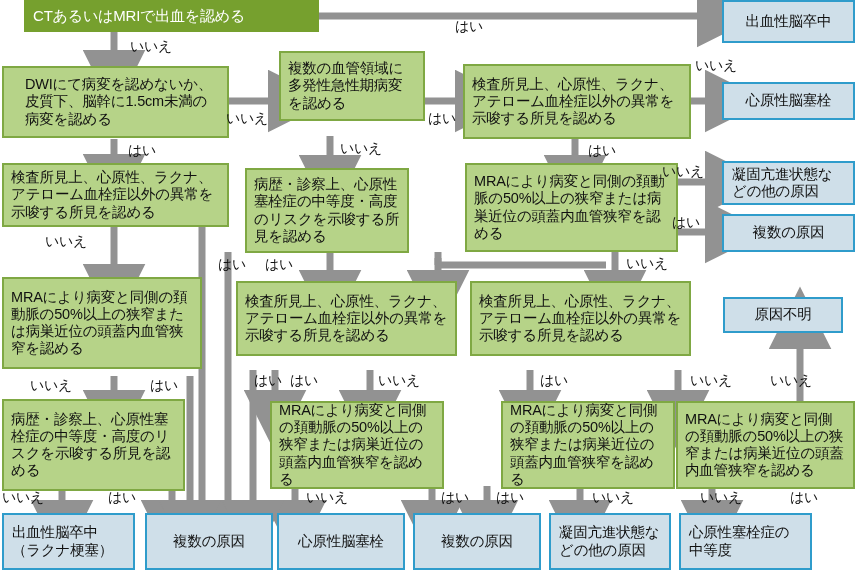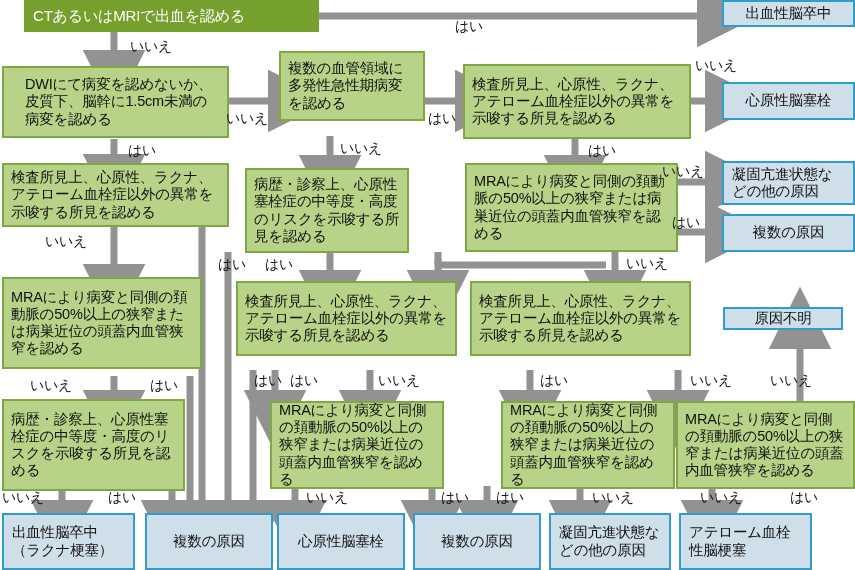--- a/index.html
+++ b/index.html
@@ -120,21 +120,21 @@
     </g>
     <g stroke="#929292" stroke-width="7" fill="none" marker-end="url(#ah)">
       <path d="M438,258 L438,278"></path>
     </g>
   </svg>
 
   <div class="node n-root" style="left:0px;top:0px;width:295px;height:32px;margin-left:24px;">
     <span class="txt">CTあるいはMRIで出血を認める</span>
   </div>
 
-  <div class="node n-out center" style="left:722px;top:0px;width:133px;height:27px;text-align:center;">
+  <div class="node n-out center" style="left:722px;top:0px;width:133px;height:43px;text-align:center;">
     <span class="txt">出血性脳卒中</span>
   </div>
 
   <div class="node n-dec" style="left:2px;top:66px;width:227px;height:72px;padding-left:21px;">
     <span class="txt">DWIにて病変を認めないか、皮質下、脳幹に1.5cm未満の病変を認める</span>
   </div>
 
   <div class="node n-dec" style="left:279px;top:51px;width:146px;height:70px;">
     <span class="txt">複数の血管領域に多発性急性期病変を認める</span>
   </div>
@@ -172,21 +172,21 @@
   </div>
 
   <div class="node n-dec" style="left:236px;top:281px;width:221px;height:75px;">
     <span class="txt">検査所見上、心原性、ラクナ、アテローム血栓症以外の異常を示唆する所見を認める</span>
   </div>
 
   <div class="node n-dec" style="left:470px;top:281px;width:221px;height:75px;">
     <span class="txt">検査所見上、心原性、ラクナ、アテローム血栓症以外の異常を示唆する所見を認める</span>
   </div>
 
-  <div class="node n-out center" style="left:723px;top:307px;width:120px;height:23px;">
+  <div class="node n-out center" style="left:723px;top:297px;width:120px;height:36px;">
     <span class="txt">原因不明</span>
   </div>
 
   <div class="node n-dec" style="left:2px;top:399px;width:183px;height:92px;">
     <span class="txt">病歴・診察上、心原性塞栓症の中等度・高度のリスクを示唆する所見を認める</span>
   </div>
 
   <div class="node n-dec" style="left:270px;top:401px;width:174px;height:88px;">
     <span class="txt">MRAにより病変と同側の頚動脈の50%以上の狭窄または病巣近位の頭蓋内血管狭窄を認める</span>
   </div>
@@ -213,21 +213,21 @@
 
   <div class="node n-out center" style="left:413px;top:513px;width:128px;height:57px;">
     <span class="txt">複数の原因</span>
   </div>
 
   <div class="node n-out" style="left:549px;top:513px;width:122px;height:57px;">
     <span class="txt">凝固亢進状態などの他の原因</span>
   </div>
 
   <div class="node n-out" style="left:679px;top:513px;width:133px;height:57px;">
-    <span class="txt">アテローム血栓性脳梗塞</span>
+    <span class="txt">心原性塞栓症の中等度</span>
   </div>
 
   <div class="lbl" style="left:455px;top:18px;">はい</div>
   <div class="lbl" style="left:130px;top:38px;">いいえ</div>
   <div class="lbl" style="left:226px;top:110px;">いいえ</div>
   <div class="lbl" style="left:128px;top:142px;">はい</div>
   <div class="lbl" style="left:428px;top:110px;">はい</div>
   <div class="lbl" style="left:340px;top:140px;">いいえ</div>
   <div class="lbl" style="left:695px;top:57px;">いいえ</div>
   <div class="lbl" style="left:588px;top:142px;">はい</div>

